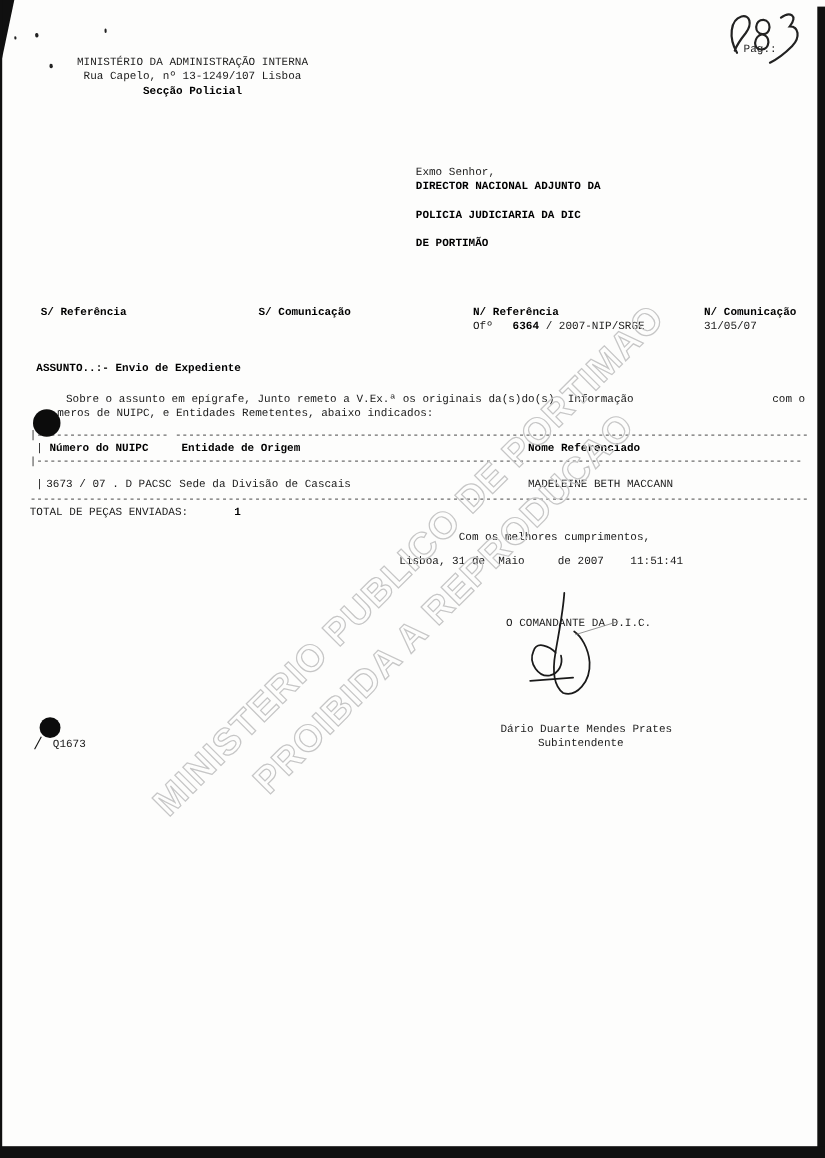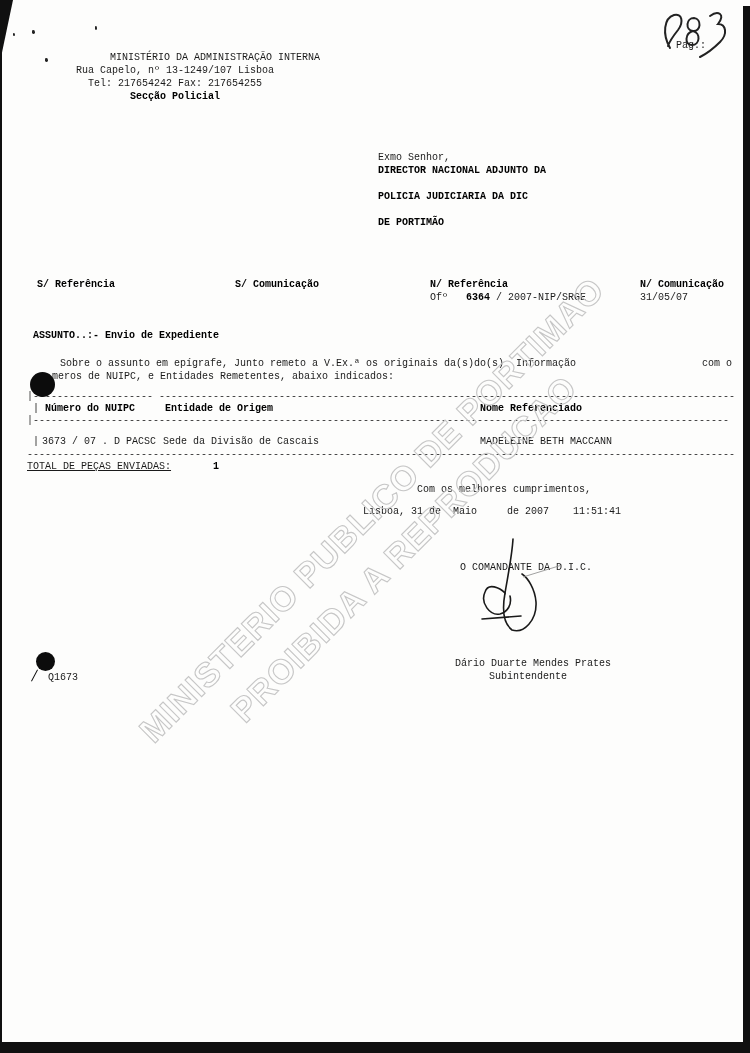--- a/index.html
+++ b/index.html
@@ -54,23 +54,22 @@
       <g stroke="#222" stroke-width="2" fill="none" stroke-linecap="round">
         <path d="M 18,42 C 10,28 12,12 22,9 C 30,7 32,16 26,24 C 22,29 18,34 16,40"></path>
         <path d="M 42,12 C 34,12 33,24 41,25 C 49,26 50,13 42,12 Z"></path>
         <path d="M 41,25 C 33,27 32,39 40,39 C 48,39 49,27 41,25 Z"></path>
         <path d="M 58,10 C 66,4 74,8 66,18 C 74,18 76,28 68,36 C 62,42 54,48 48,51"></path>
       </g>
     </svg>
     <div class="t" style="left:676px;top:40px;">Pag.:</div>
 
     <div style="position:absolute;left:30px;top:52px;width:290px;" class="center">
-      <div class="t" style="position:static;text-align:right;">MINISTÉRIO DA ADMINISTRAÇÃO INTERNA</div>
+      <div class="t" style="position:static;">MINISTÉRIO DA ADMINISTRAÇÃO INTERNA</div>
       <div class="t" style="position:static;margin-top:2px;">Rua Capelo, nº 13-1249/107 Lisboa</div>
-      <div class="t" style="position:static;margin-top:2px;">Tel: 217654242 Fax: 217654255</div>
       <div class="t b" style="position:static;margin-top:2px;">Secção Policial</div>
     </div>
 
     <div class="t" style="left:378px;top:152px;">Exmo Senhor,</div>
     <div class="t b" style="left:378px;top:165px;">DIRECTOR NACIONAL ADJUNTO DA</div>
     <div class="t b" style="left:378px;top:191px;">POLICIA JUDICIARIA DA DIC</div>
     <div class="t b" style="left:378px;top:217px;">DE PORTIMÃO</div>
 
     <div class="t b" style="left:37px;top:279px;">S/ Referência</div>
     <div class="t b" style="left:235px;top:279px;">S/ Comunicação</div>
@@ -89,21 +88,21 @@
     <div class="t" style="left:33px;top:403px;">|</div>
     <div class="t b" style="left:45px;top:403px;">Número do NUIPC</div>
     <div class="t b" style="left:165px;top:403px;">Entidade de Origem</div>
     <div class="t b" style="left:480px;top:403px;">Nome Referenciado</div>
     <div class="dash" style="left:27px;top:415px;">|--------------------------------------------------------------------------------------------------------------------</div>
     <div class="t" style="left:33px;top:436px;">|</div>
     <div class="t" style="left:42px;top:436px;">3673 / 07 . D PACSC</div>
     <div class="t" style="left:163px;top:436px;">Sede da Divisão de Cascais</div>
     <div class="t" style="left:480px;top:436px;">MADELEINE BETH MACCANN</div>
     <div class="dash" style="left:27px;top:449px;">----------------------------------------------------------------------------------------------------------------------</div>
-    <div class="t" style="left:27px;top:461px;text-decoration:underline;">TOTAL DE PEÇAS ENVIADAS:</div>
+    <div class="t" style="left:27px;top:461px;">TOTAL DE PEÇAS ENVIADAS:</div>
     <div class="t b" style="left:213px;top:461px;">1</div>
 
     <div class="t" style="left:417px;top:484px;">Com os melhores cumprimentos,</div>
     <div class="t" style="left:363px;top:506px;">Lisboa, 31 de  Maio     de 2007    11:51:41</div>
     <div class="t" style="left:460px;top:562px;">O COMANDANTE DA D.I.C.</div>
 
     <svg style="left:458px;top:536px;" width="122" height="114" viewBox="0 0 122 114" aria-label="signature">
       <g stroke="#1a1a1a" stroke-width="1.6" fill="none" stroke-linecap="round">
         <path d="M 55,3 C 54,20 50,39 47,57 C 42,52 30,46 27,56 C 22,67 32,80 42,78 C 50,76 54,68 52,60"></path>
         <path d="M 47,57 C 44,74 46,88 54,94 C 66,98 79,84 78,66 C 77,53 70,42 64,38"></path>

